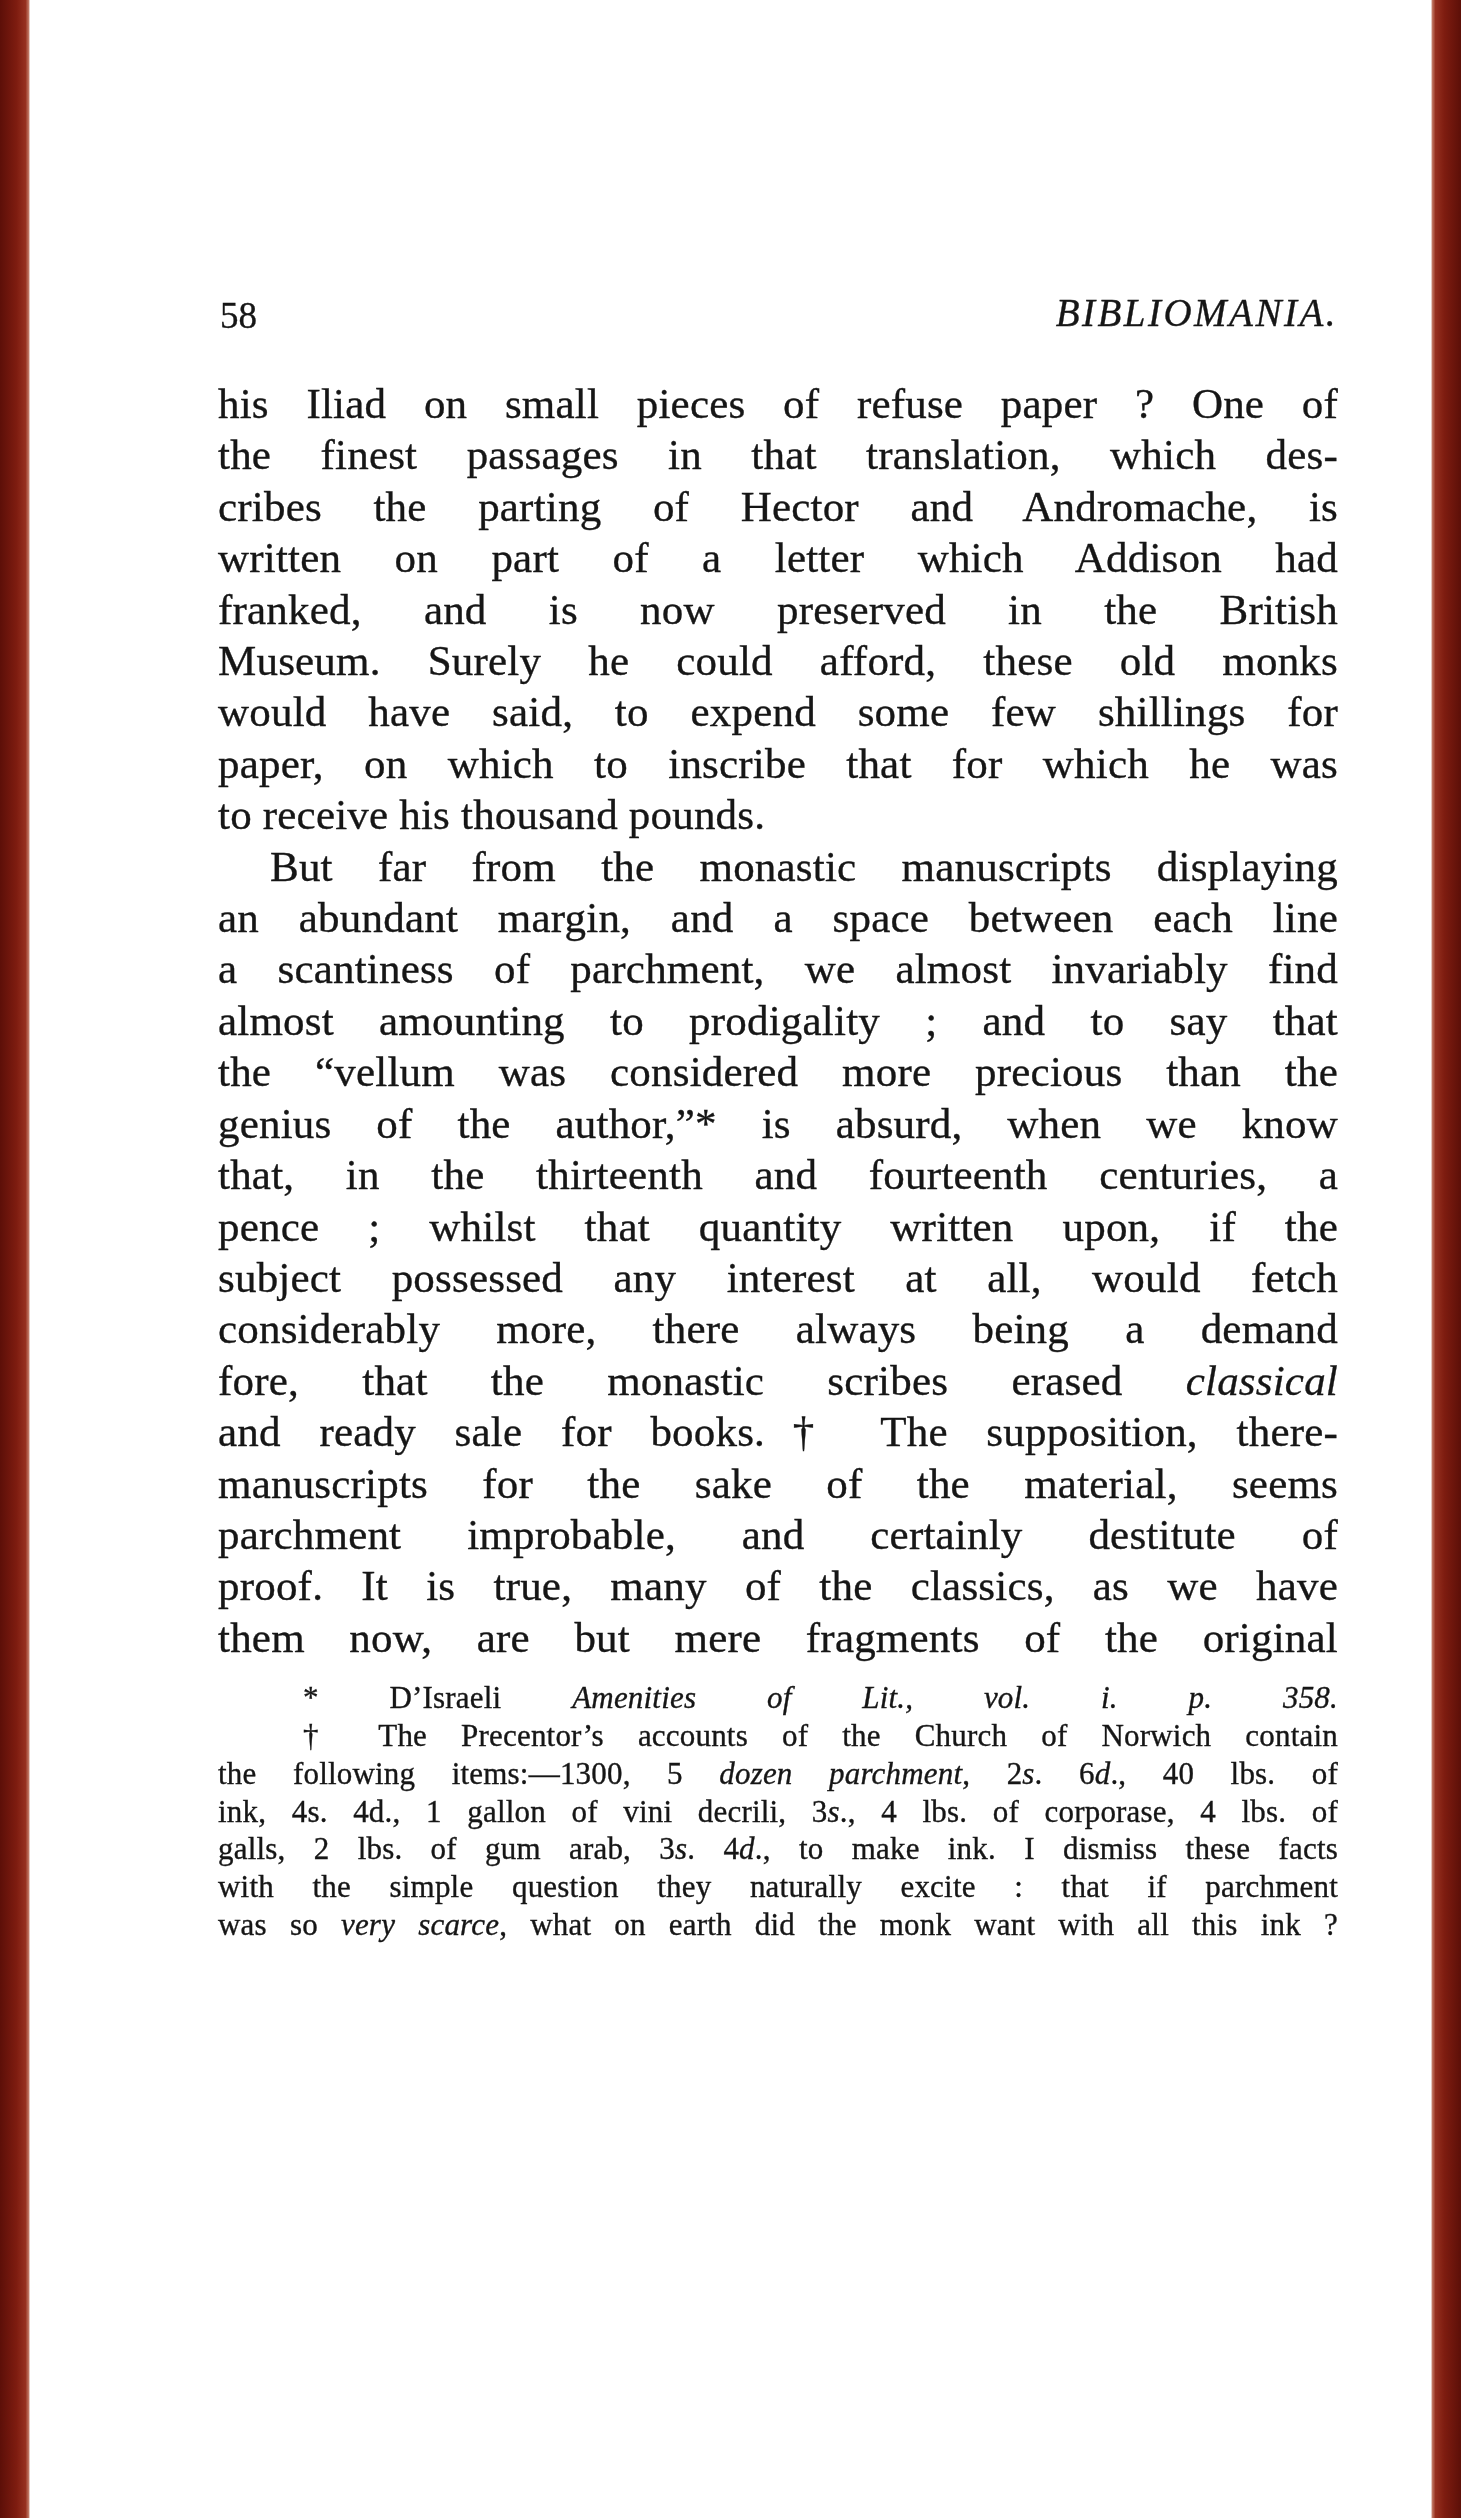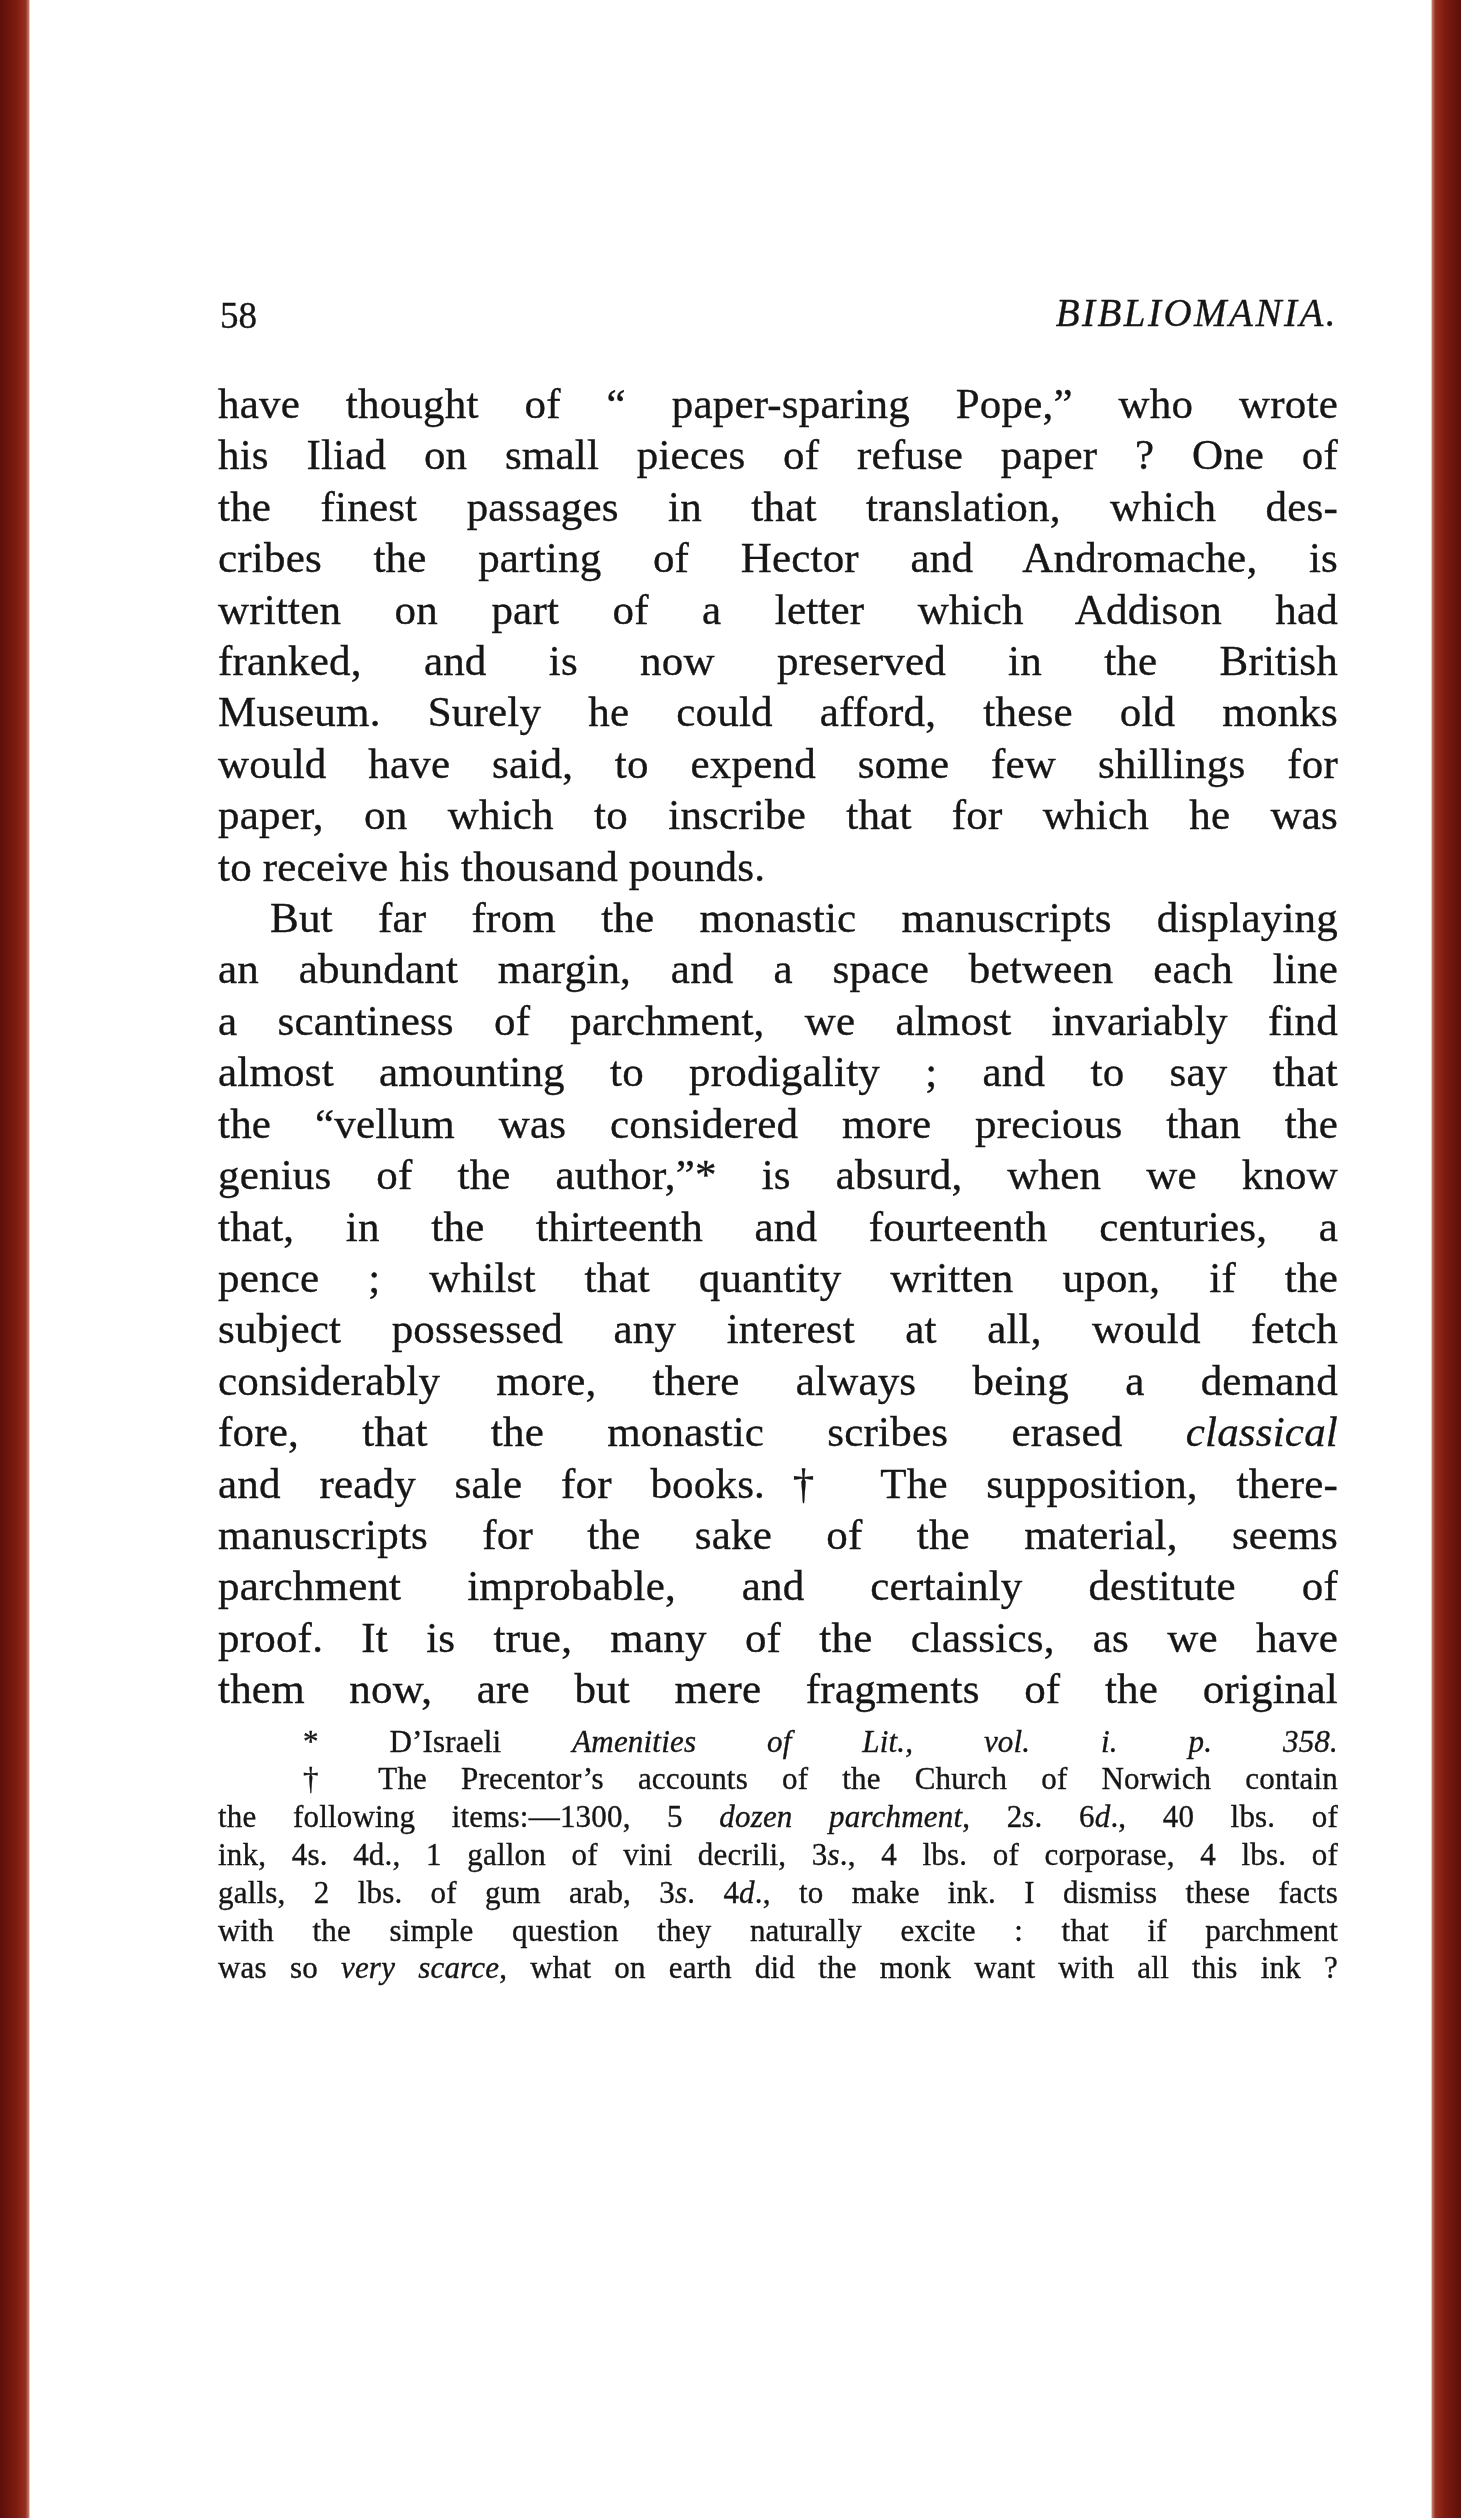--- a/index.html
+++ b/index.html
@@ -22,21 +22,21 @@
   .pagenum{position:absolute;left:2px;top:4px;font-size:37px;text-align:right;}
   .runhead{display:block;text-align:right;font-style:italic;font-size:39px;letter-spacing:2.5px;}
   .bodytext{margin-top:38px;}
   .bodytext .line{
     font-size:43px;line-height:51.4px;letter-spacing:0.2px;
     text-align:justify;text-align-last:justify;
     white-space:normal;
   }
   .line.indent{text-indent:52px;}
   .line.last{text-align-last:left;}
-  .footnotes{margin-top:8px;}
+  .footnotes{margin-top:16px;}
   .footnotes .line{
     font-size:31px;line-height:37.8px;letter-spacing:0.2px;
     text-align:justify;text-align-last:justify;
   }
   .footnotes .line.indent{text-indent:85px;}
   .it{font-style:italic;}
 </style>
 </head>
 <body style="--paper: #ffffff; --ink: #161616;">
 
@@ -45,21 +45,20 @@
   <div class="edge right" style="--edge: #7e1c10;"></div>
 
   <div class="content">
     <div class="pagehead">
       <span class="pagenum">58</span>
       <span class="runhead">BIBLIOMANIA.</span>
     </div>
 
     <div class="bodytext">
       <div class="para">
-          <div class="line"><span>have thought of “ paper-sparing Pope,” who wrote</span></div>
           <div class="line"><span>his Iliad on small pieces of refuse paper ? One of</span></div>
           <div class="line"><span>the finest passages in that translation, which des-</span></div>
           <div class="line"><span>cribes the parting of Hector and Andromache, is</span></div>
           <div class="line"><span>written on part of a letter which Addison had</span></div>
           <div class="line"><span>franked, and is now preserved in the British</span></div>
           <div class="line"><span>Museum. Surely he could afford, these old monks</span></div>
           <div class="line"><span>would have said, to expend some few shillings for</span></div>
           <div class="line"><span>paper, on which to inscribe that for which he was</span></div>
           <div class="line last"><span>to receive his thousand pounds.</span></div>
         </div>

